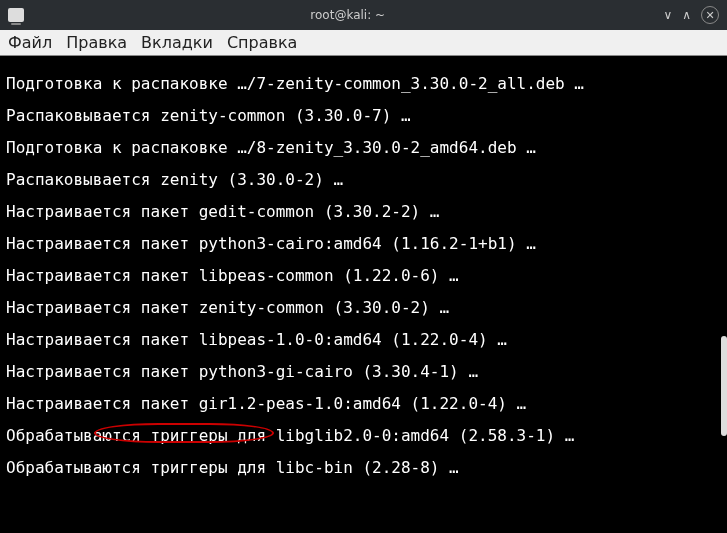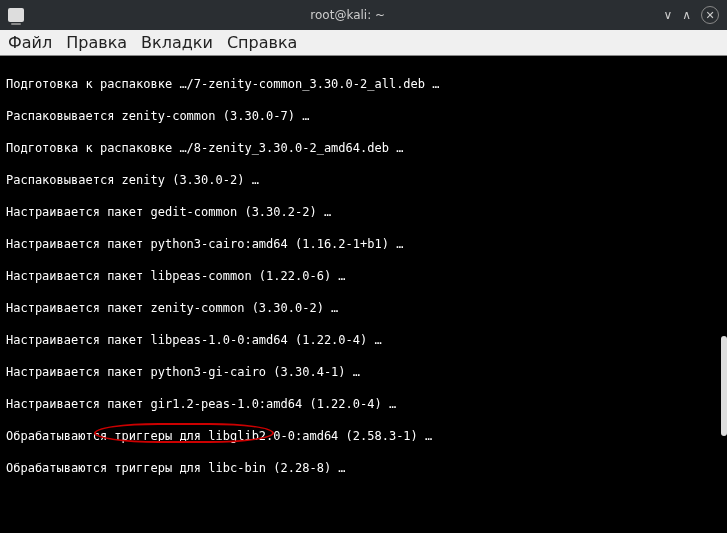--- a/index.html
+++ b/index.html
@@ -74,21 +74,21 @@
       font-size: 16px;
       color: #222;
       gap: 14px;
       border-bottom: 1px solid #888;
     }
     .menu-bar span { cursor: pointer; }
     .terminal-area {
       flex: 1;
       background: #000;
       color: #fff;
-      font-size: 12px;
+      font-size: 16px;
       line-height: 16px;
       padding: 4px 6px;
       white-space: pre;
       overflow: hidden;
       position: relative;
     }
     .terminal-line { white-space: pre; font-family: inherit; }
     .highlight-oval {
       position: absolute;
       border: 2px solid #cc0000;

